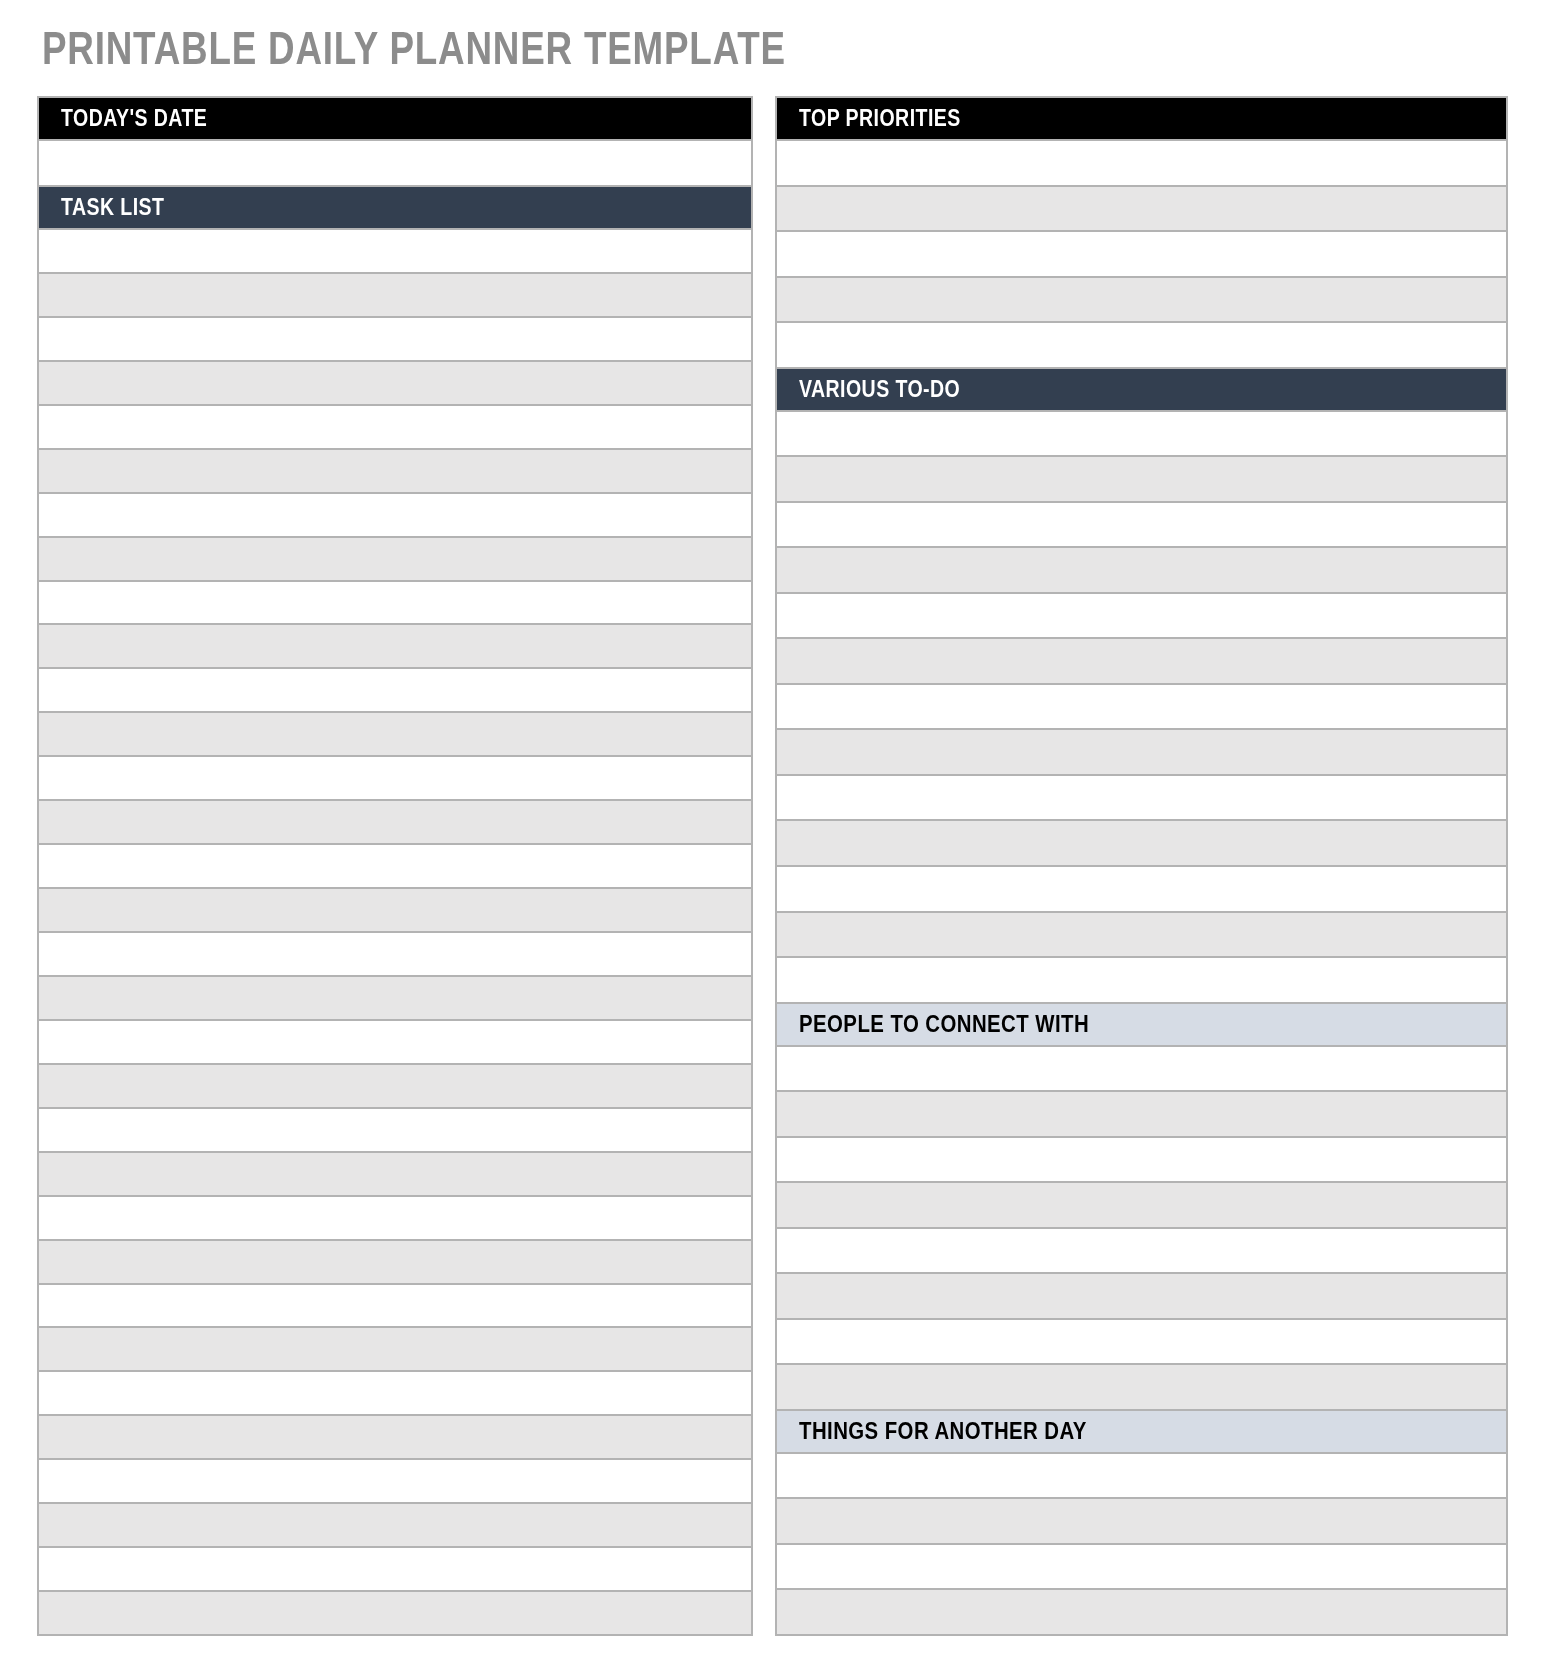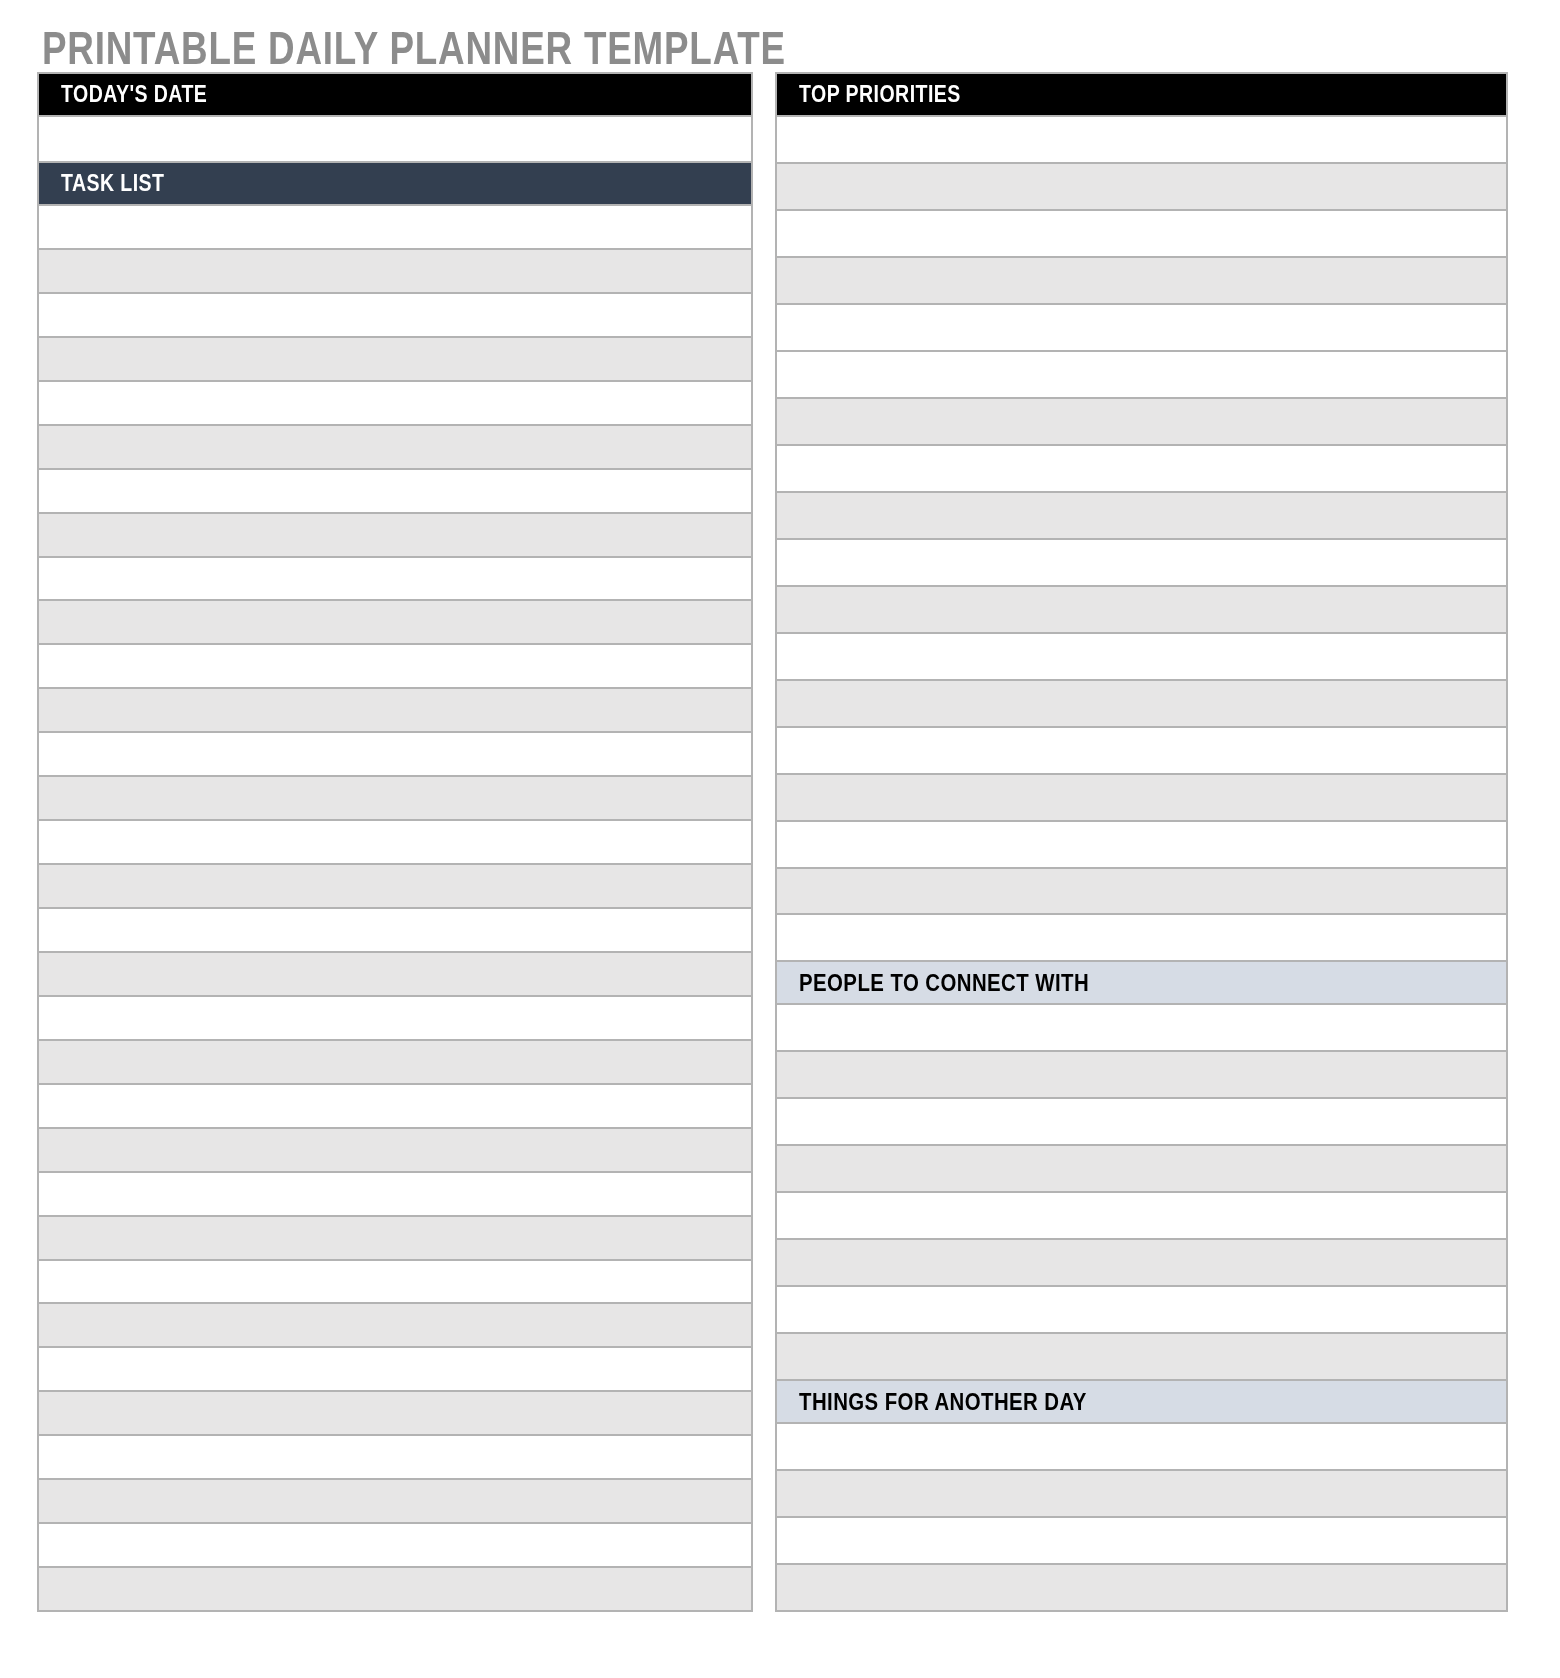--- a/index.html
+++ b/index.html
@@ -12,20 +12,21 @@
     width: 1560px;
     height: 1678px;
     background: #ffffff;
     padding: 25px 42px 0 37px;
     overflow: hidden;
   }
   .title {
     height: 47px;
     line-height: 47px;
     margin-left: 5px;
+    margin-bottom: 24px;
     white-space: nowrap;
   }
   .title .condense {
     display: inline-block;
     transform: scaleX(0.80);
     transform-origin: left center;
     font-size: 46px;
     font-weight: bold;
     letter-spacing: 1px;
     color: var(--title_text, #8c8c8c);
@@ -130,20 +131,23 @@
       </div>
     <div class="col col-right" id="col-right">
         <div class="sec-header hdr-black">
           <span class="condense">TOP PRIORITIES</span>
         </div>
         <div class="row row-white"></div>
         <div class="row row-gray"></div>
         <div class="row row-white"></div>
         <div class="row row-gray"></div>
         <div class="row row-white"></div>
+        <div class="sec-header hdr-navy">
+          <span class="condense">VARIOUS TO-DO</span>
+        </div>
         <div class="row row-white"></div>
         <div class="row row-gray"></div>
         <div class="row row-white"></div>
         <div class="row row-gray"></div>
         <div class="row row-white"></div>
         <div class="row row-gray"></div>
         <div class="row row-white"></div>
         <div class="row row-gray"></div>
         <div class="row row-white"></div>
         <div class="row row-gray"></div>

